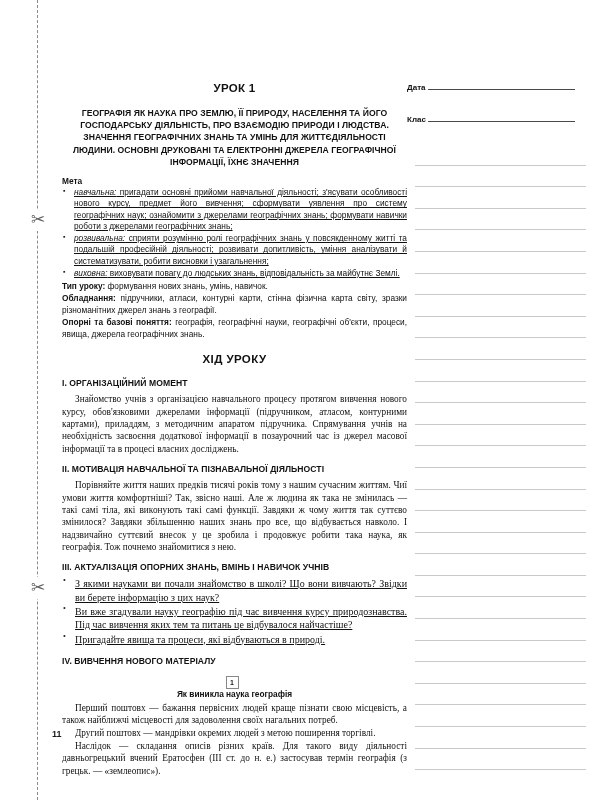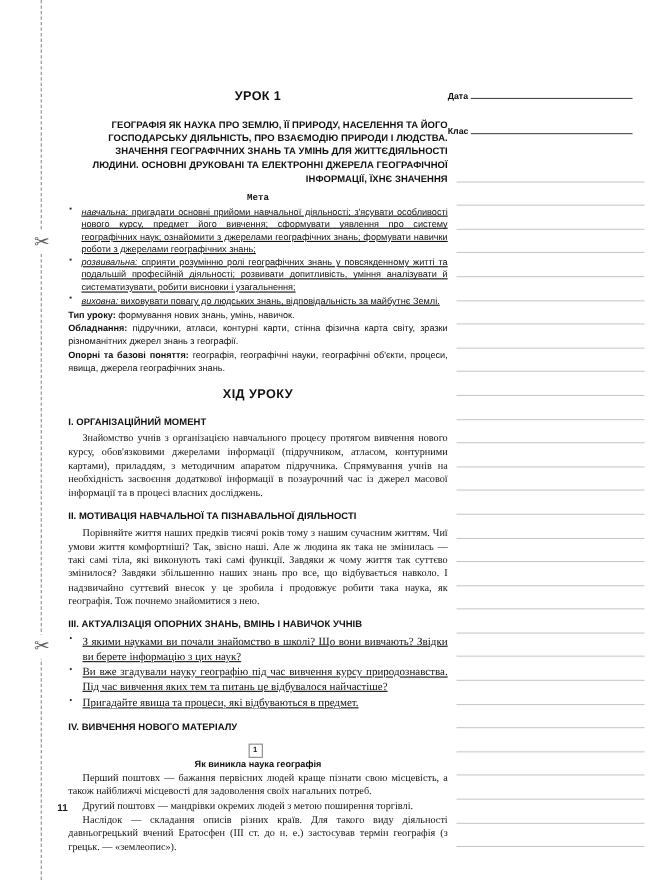--- a/index.html
+++ b/index.html
@@ -102,29 +102,28 @@
     letter-spacing: 0.3px;
     margin: 0 0 13px 0;
   }
   .lesson-title {
     font-family: "Liberation Sans", sans-serif;
     font-size: 8.6px;
     font-weight: bold;
     line-height: 1.42;
     letter-spacing: 0.05px;
     margin: 0 0 7px 0;
-    text-align: right;
+    text-align: center;
   }
   .section-label {
-    font-family: Liberation Mono, monospace;
+    font-family: Liberation Sans, sans-serif;
     font-size: 8.3px;
     font-weight: bold;
     margin: 0;
     line-height: 1.45;
-    text-align: center;
   }
   .course-heading {
     font-family: "Liberation Sans", sans-serif;
     font-size: 11.5px;
     font-weight: bold;
     text-align: center;
     letter-spacing: 0.4px;
     margin: 13px 0 13px 0;
   }
   .stage-heading {
@@ -267,21 +266,21 @@
 
     <div class="stage-heading">II. МОТИВАЦІЯ НАВЧАЛЬНОЇ ТА ПІЗНАВАЛЬНОЇ ДІЯЛЬНОСТІ</div>
     <p class="para">Порівняйте життя наших предків тисячі років тому з нашим сучасним життям. Чиї умови життя комфортніші? Так, звісно наші. Але ж людина як така не змінилась — такі самі тіла, які виконують такі самі функції. Завдяки ж чому життя так суттєво змінилося? Завдяки збільшенню наших знань про все, що відбувається навколо. І надзвичайно суттєвий внесок у це зробила і продовжує робити така наука, як географія. Тож почнемо знайомитися з нею.</p>
 
     <div class="block-gap"></div>
 
     <div class="stage-heading">III. АКТУАЛІЗАЦІЯ ОПОРНИХ ЗНАНЬ, ВМІНЬ І НАВИЧОК УЧНІВ</div>
     <ul class="bullets serif">
       <li>З якими науками ви почали знайомство в школі? Що вони вивчають? Звідки ви берете інформацію з цих наук?</li>
       <li>Ви вже згадували науку географію під час вивчення курсу природознавства. Під час вивчення яких тем та питань це відбувалося найчастіше?</li>
-      <li>Пригадайте явища та процеси, які відбуваються в предмет.</li>
+      <li>Пригадайте явища та процеси, які відбуваються в природі.</li>
     </ul>
 
     <div class="block-gap"></div>
 
     <div class="stage-heading">IV. ВИВЧЕННЯ НОВОГО МАТЕРІАЛУ</div>
 
     <div class="sub-heading-row">
       <span class="num-badge">1</span>
       <span class="sub-heading">Як виникла наука географія</span>
     </div>

